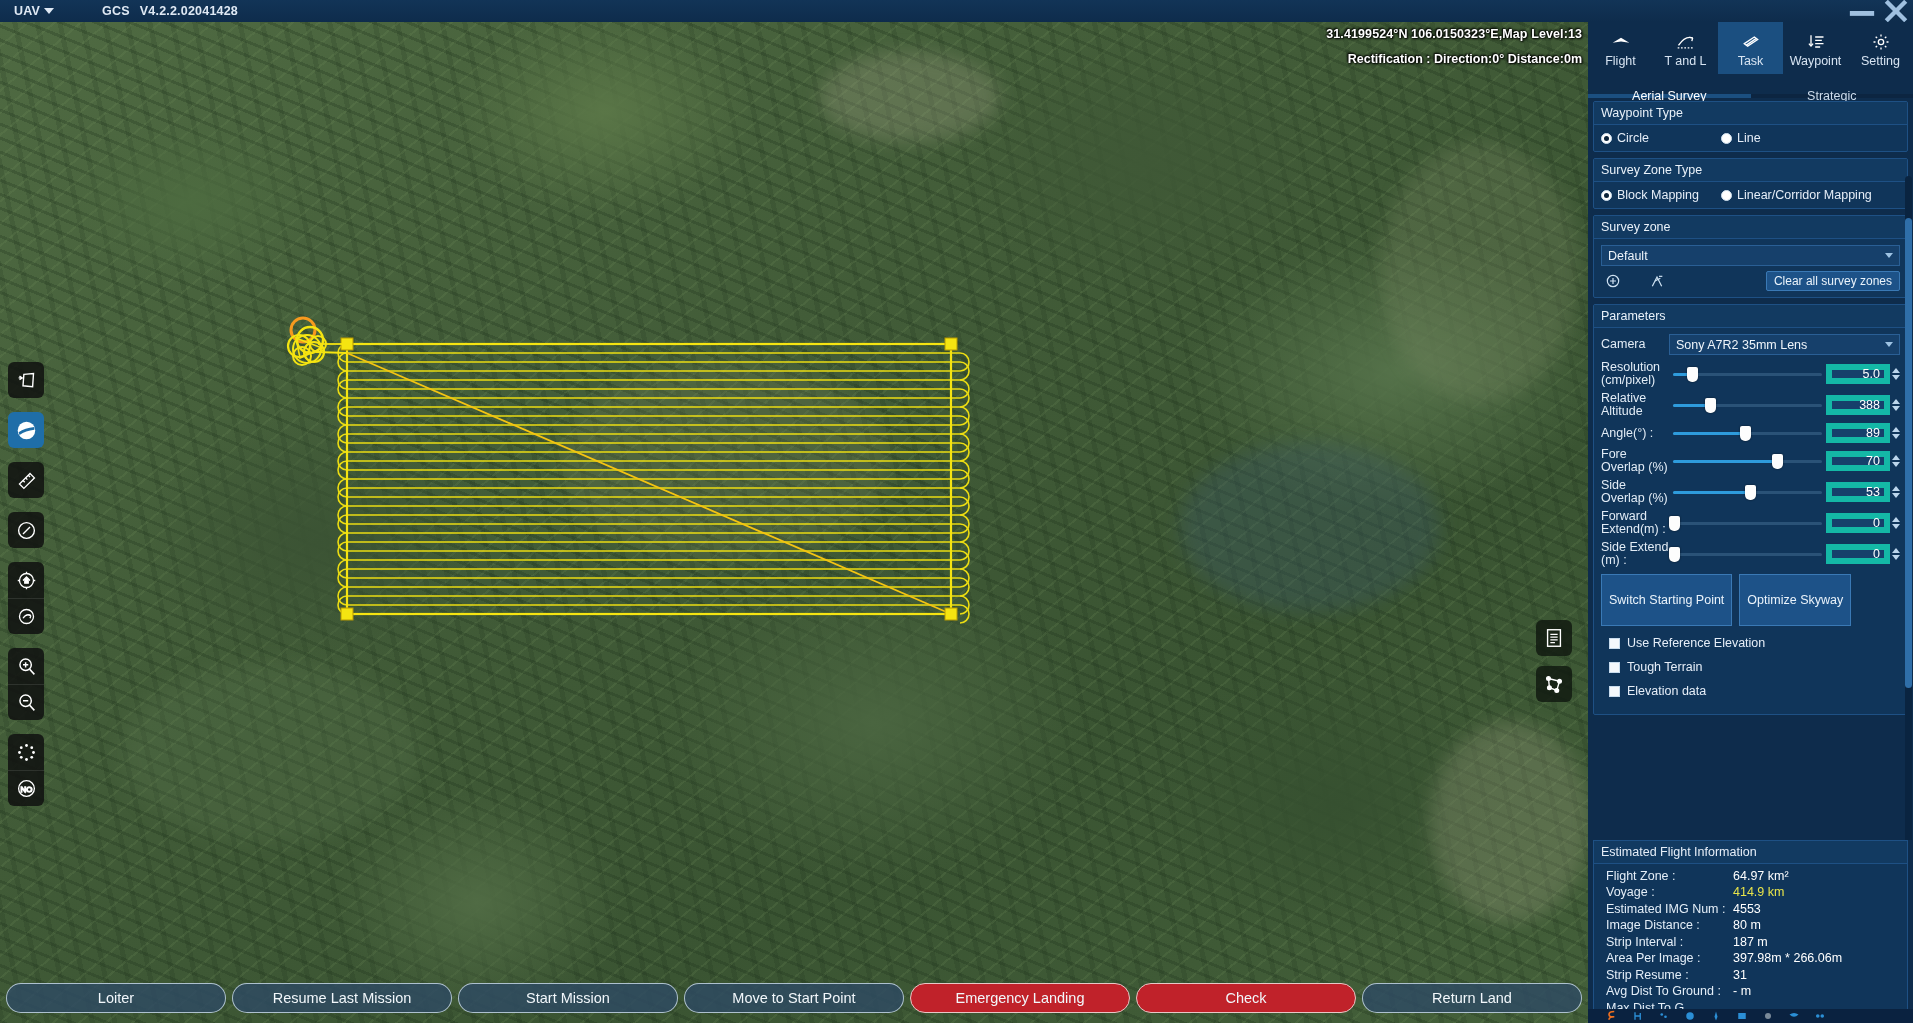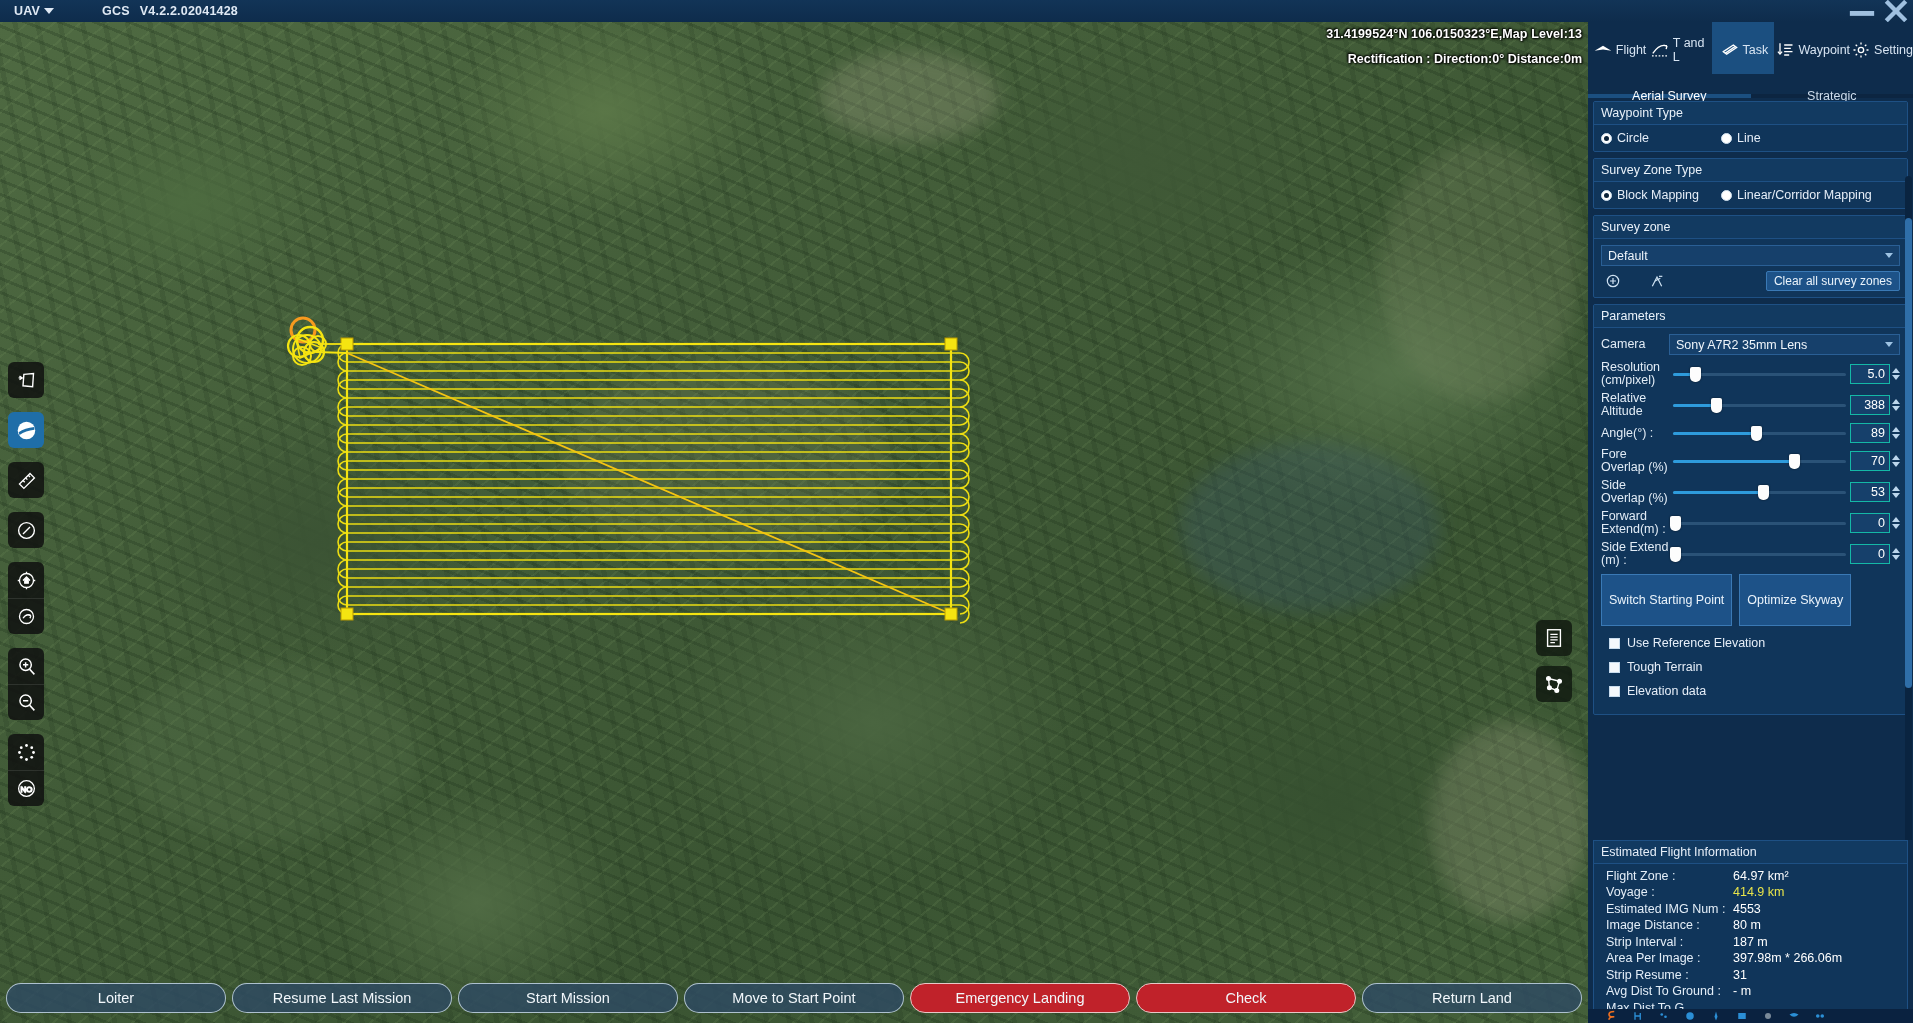--- a/index.html
+++ b/index.html
@@ -109,21 +109,21 @@
   .mission-btn.danger { background: #c0222a; border-color: #e8c7c7; }
 
   
   #right-panel {
     position: absolute; right: 0; top: 22px; width: 325px; height: 1001px;
     background: #0e2c4c; display: flex; flex-direction: column;
     color: #e6eef8; font-size: 12.5px;
   }
   #main-tabs { display: flex; height: 52px; background: #0e2c4c; }
   .main-tab {
-    flex: 1; display: flex; flex-direction: row; align-items: center; justify-content: center;
+    flex: 1; display: flex; flex-direction: column; align-items: center; justify-content: center;
     gap: 2px; cursor: pointer; color: #d7e4f2; font-size: 12.5px; padding-top:3px;
   }
   .main-tab.active { background: #1b4f80; }
   .main-tab svg { width: 22px; height: 20px; }
 
   #sub-tabs { display: flex; height: 24px; }
   .sub-tab {
     flex: 1; display: flex; align-items: center; justify-content: center;
     font-size: 12.5px; cursor: pointer; color: #cddcec; background: #0c2541; margin-top: 20px;
   }
@@ -177,21 +177,21 @@
   .slider-row { display: flex; align-items: center; margin-bottom: 5px; }
   .slider-wrap { flex: 1; height: 18px; display: flex; align-items: center; position: relative; margin-right: 4px;}
   .slider-track { width: 100%; height: 3px; background: #2a5277; border-radius: 2px; position: relative; }
   .slider-fill { position: absolute; left: 0; top: 0; height: 3px; background: #2e9bdc; border-radius: 2px; }
   .slider-knob {
     position: absolute; top: -6px; width: 11px; height: 15px; background: #fdfdfd;
     border-radius: 2px 2px 5px 5px; margin-left: -5px; cursor: pointer;
     box-shadow: 0 0 2px rgba(0,0,0,.6);
   }
   .num-box {
-    width: 40px; height: 20px; background: #16406b; border: 1px solid #14b8a6;
+    width: 64px; height: 20px; background: #16406b; border: 6px solid #14b8a6;
     color: #fff; font-size: 12.5px; display: flex; align-items: center; justify-content: flex-end;
     padding-right: 4px;
   }
   .spinner { display: flex; flex-direction: column; margin-left: 2px; cursor: pointer; }
   .spin-up, .spin-dn { width:0;height:0;border-left:4px solid transparent;border-right:4px solid transparent; }
   .spin-up { border-bottom: 5px solid #bcd6ec; margin-bottom: 2px; }
   .spin-dn { border-top: 5px solid #bcd6ec; }
 
   .btn-row { display: flex; gap: 7px; margin: 7px 0 4px 0; }
   .act-btn {

